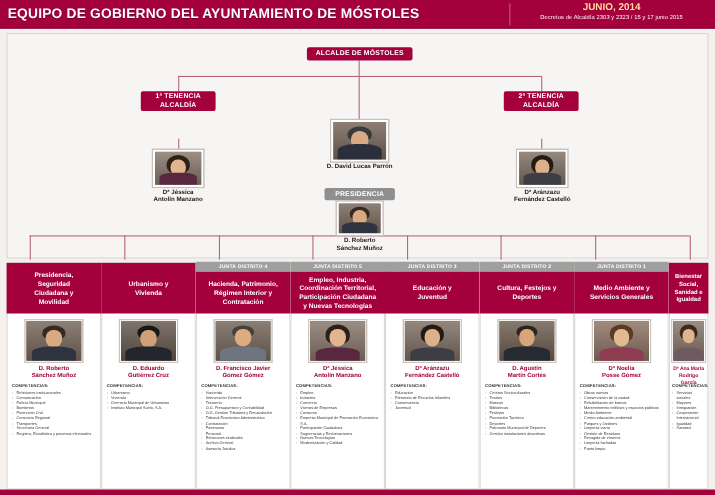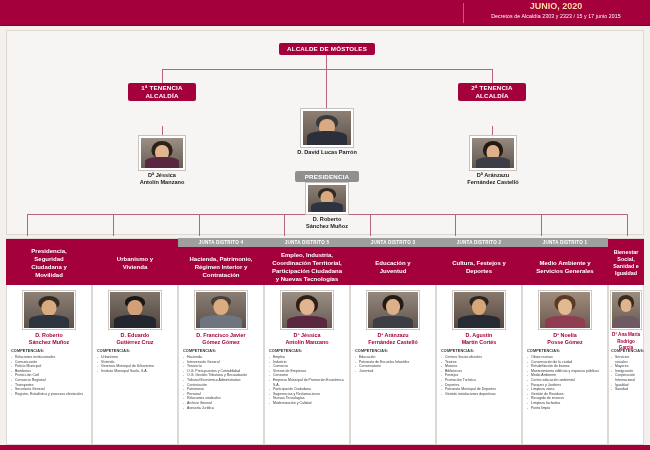--- a/index.html
+++ b/index.html
@@ -115,23 +115,24 @@
   .footer-bar {
     position: absolute; left: 0; bottom: 0; width: 650px; height: 5px; background: #a4003c;
   }
 </style>
 </head>
 <body>
 
 <div class="page">
 
   <div class="header">
+    <div class="header-title">EQUIPO DE GOBIERNO DEL AYUNTAMIENTO DE MÓSTOLES</div>
     <div class="header-sep"></div>
     <div class="header-right">
-      <div class="header-date">JUNIO, 2020</div>
+      <div class="header-date">JUNIO, 2014</div>
       <div class="header-sub">Decretos de Alcaldía 2303 y 2323 / 15 y 17 junio 2015</div>
     </div>
   </div>
 
   <div class="chart">
 
     <div class="ln lnv" style="left:319px; top:24px; height:14px;"></div>
     <div class="ln lnh" style="left:155px; top:38px; width:330px;"></div>
     <div class="ln lnv" style="left:155px; top:38px; height:14px;"></div>
     <div class="ln lnv" style="left:485px; top:38px; height:14px;"></div>

